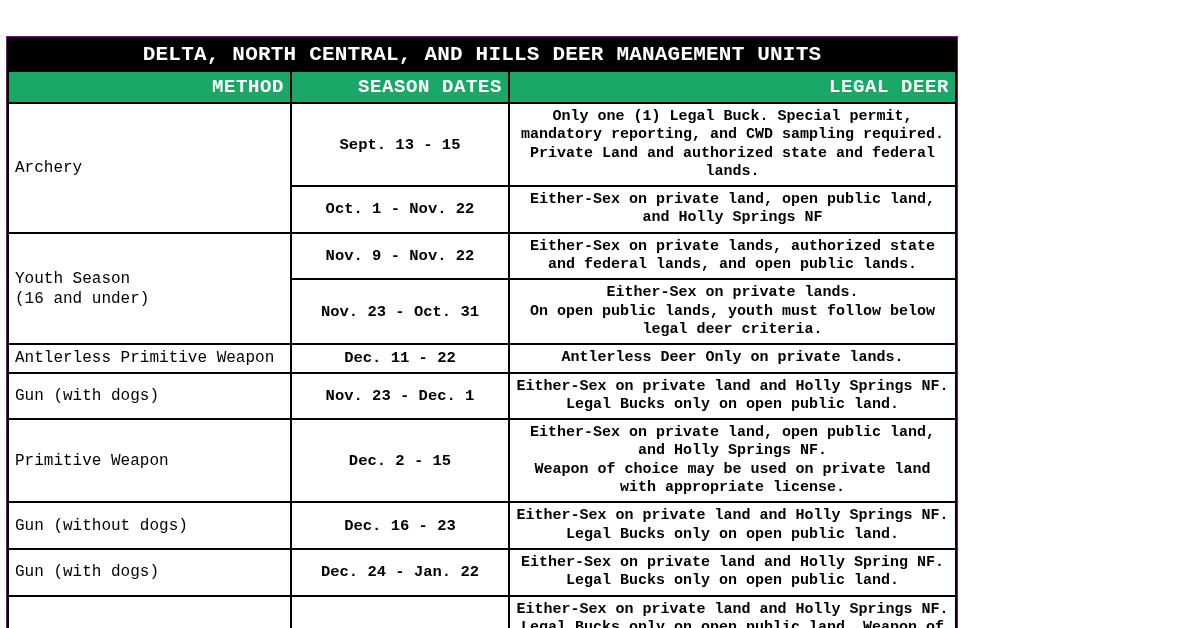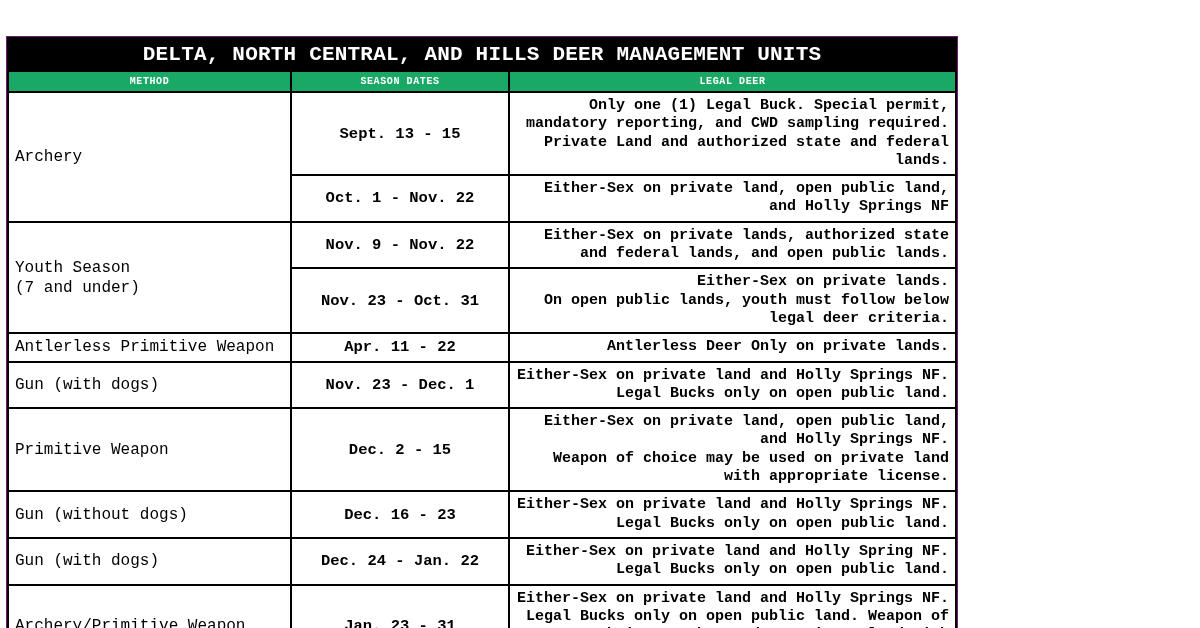--- a/index.html
+++ b/index.html
@@ -45,22 +45,22 @@
     font-size: 21px;
     font-weight: bold;
     letter-spacing: 0.2px;
     padding: 9px 6px 10px 6px;
     border: none;
     border-bottom: 2px solid #000000;
   }
   .head-row th {
     background: #1aa866;
     color: #ffffff;
-    text-align: center;
-    font-size: 10px;
+    text-align: right;
+    font-size: 19px;
     font-weight: bold;
     letter-spacing: 0.6px;
     padding: 5px 6px 6px 6px;
   }
   .col-method { width: 283px; }
   .col-dates  { width: 218px; }
   .col-legal  { width: auto; }
 
   td.method {
     text-align: left;
@@ -69,21 +69,21 @@
     color: #000000;
   }
   td.dates {
     text-align: center;
     font-size: 15.5px;
     font-weight: bold;
     color: #000000;
     border-radius: 10px;
   }
   td.legal {
-    text-align: right;
+    text-align: center;
     font-size: 15px;
     font-weight: bold;
     color: #000000;
     line-height: 1.22;
     padding: 6px 8px;
   }
   .two-line { line-height: 1.25; margin-top: 46px; }
 </style>
 </head>
 <body>
@@ -112,36 +112,36 @@
           <td class="legal">Only one (1) Legal Buck. Special permit, mandatory reporting, and CWD sampling required. Private Land and authorized state and federal lands.</td>
         </tr>
         <tr>
           <td class="dates">Oct. 1 - Nov. 22</td>
           <td class="legal">Either-Sex on private land, open public land, and Holly Springs NF</td>
         </tr>
 
         <tr>
           <td class="method two-line" rowspan="2">
             <div>Youth Season</div>
-            <div>(7 and under)</div>
+            <div>(16 and under)</div>
           </td>
           <td class="dates">Nov. 9 - Nov. 22</td>
           <td class="legal">Either-Sex on private lands, authorized state and federal lands, and open public lands.</td>
         </tr>
         <tr>
           <td class="dates">Nov. 23 - Oct. 31</td>
           <td class="legal">
             <div>Either-Sex on private lands.</div>
             <div>On open public lands, youth must follow below legal deer criteria.</div>
           </td>
         </tr>
 
         <tr>
           <td class="method">Antlerless Primitive Weapon</td>
-          <td class="dates">Apr. 11 - 22</td>
+          <td class="dates">Dec. 11 - 22</td>
           <td class="legal">Antlerless Deer Only on private lands.</td>
         </tr>
 
         <tr>
           <td class="method">Gun (with dogs)</td>
           <td class="dates">Nov. 23 - Dec. 1</td>
           <td class="legal">
             <div>Either-Sex on private land and Holly Springs NF.</div>
             <div>Legal Bucks only on open public land.</div>
           </td>

